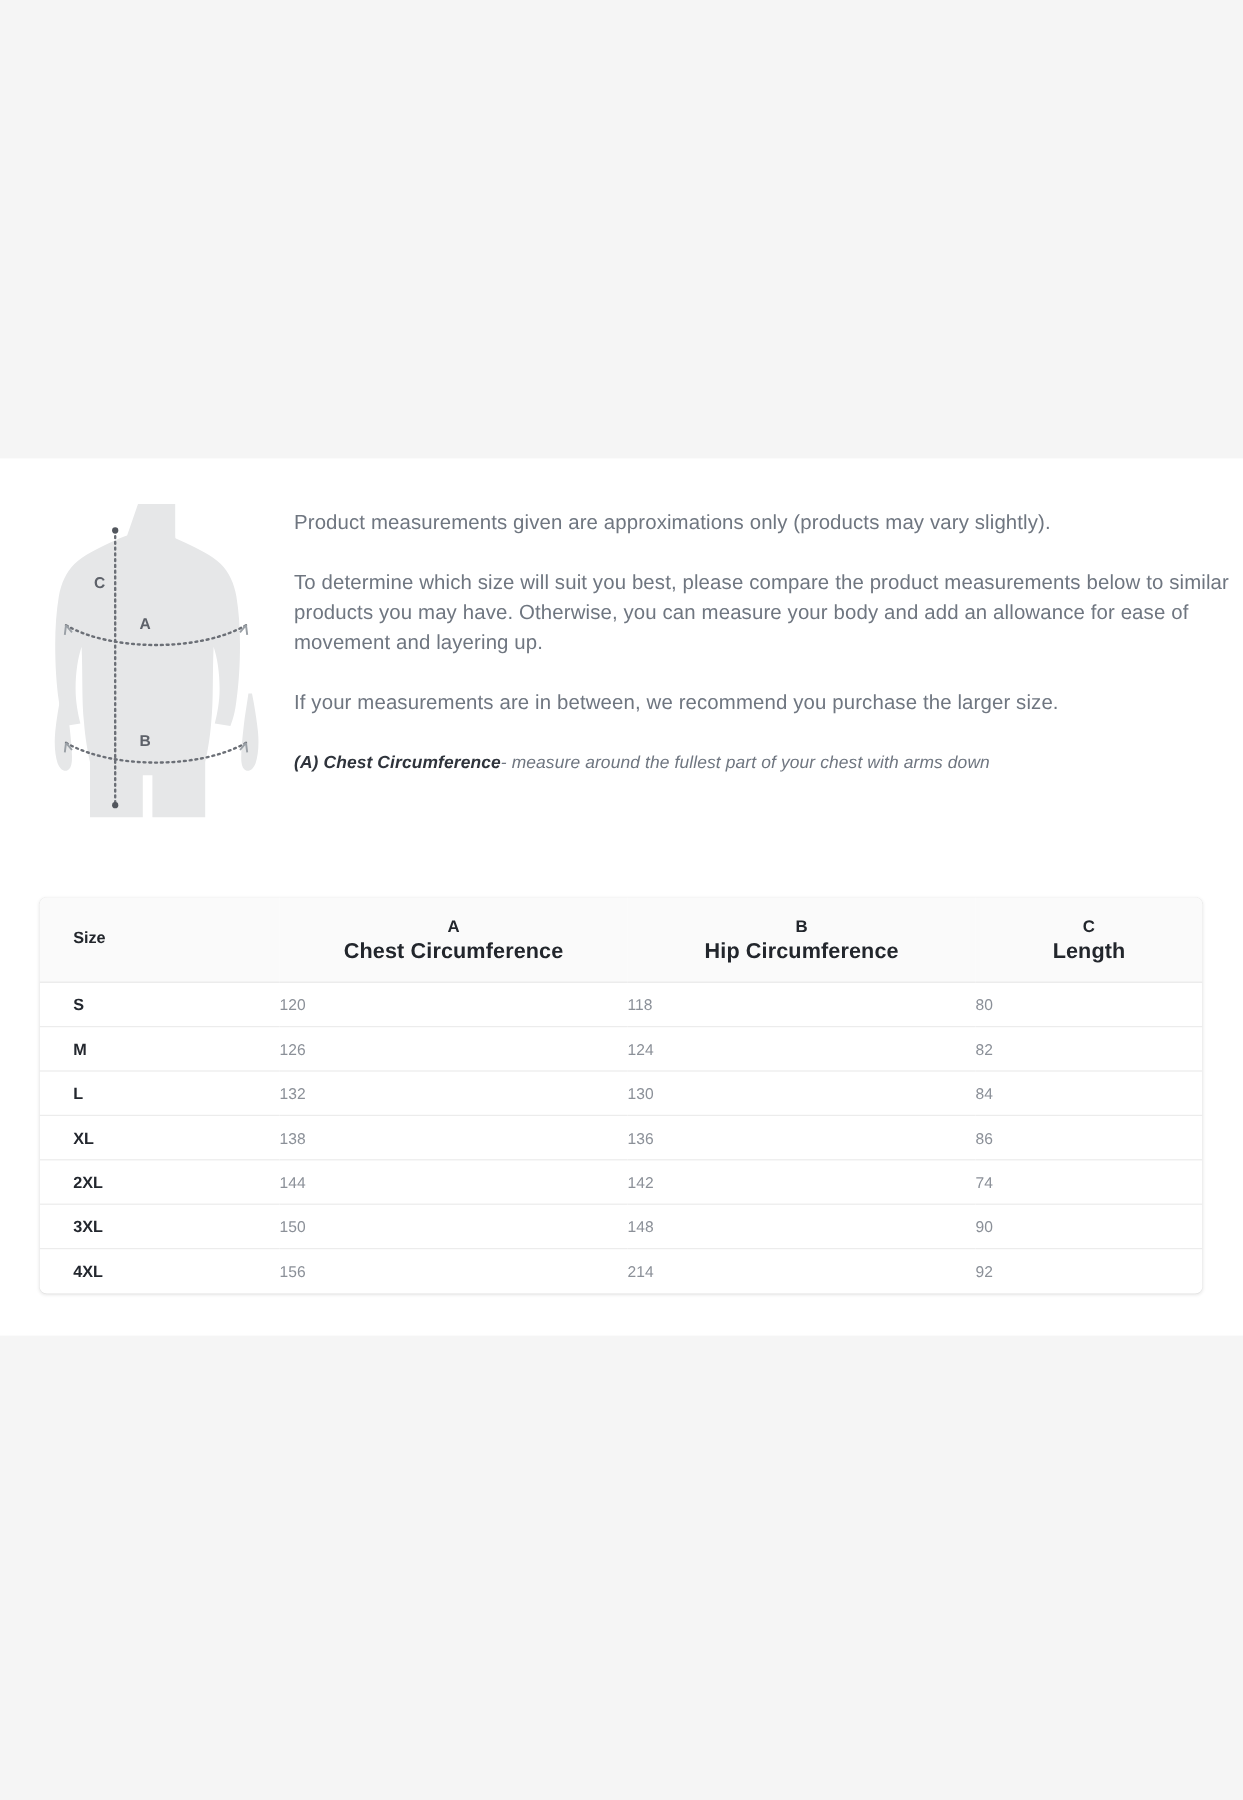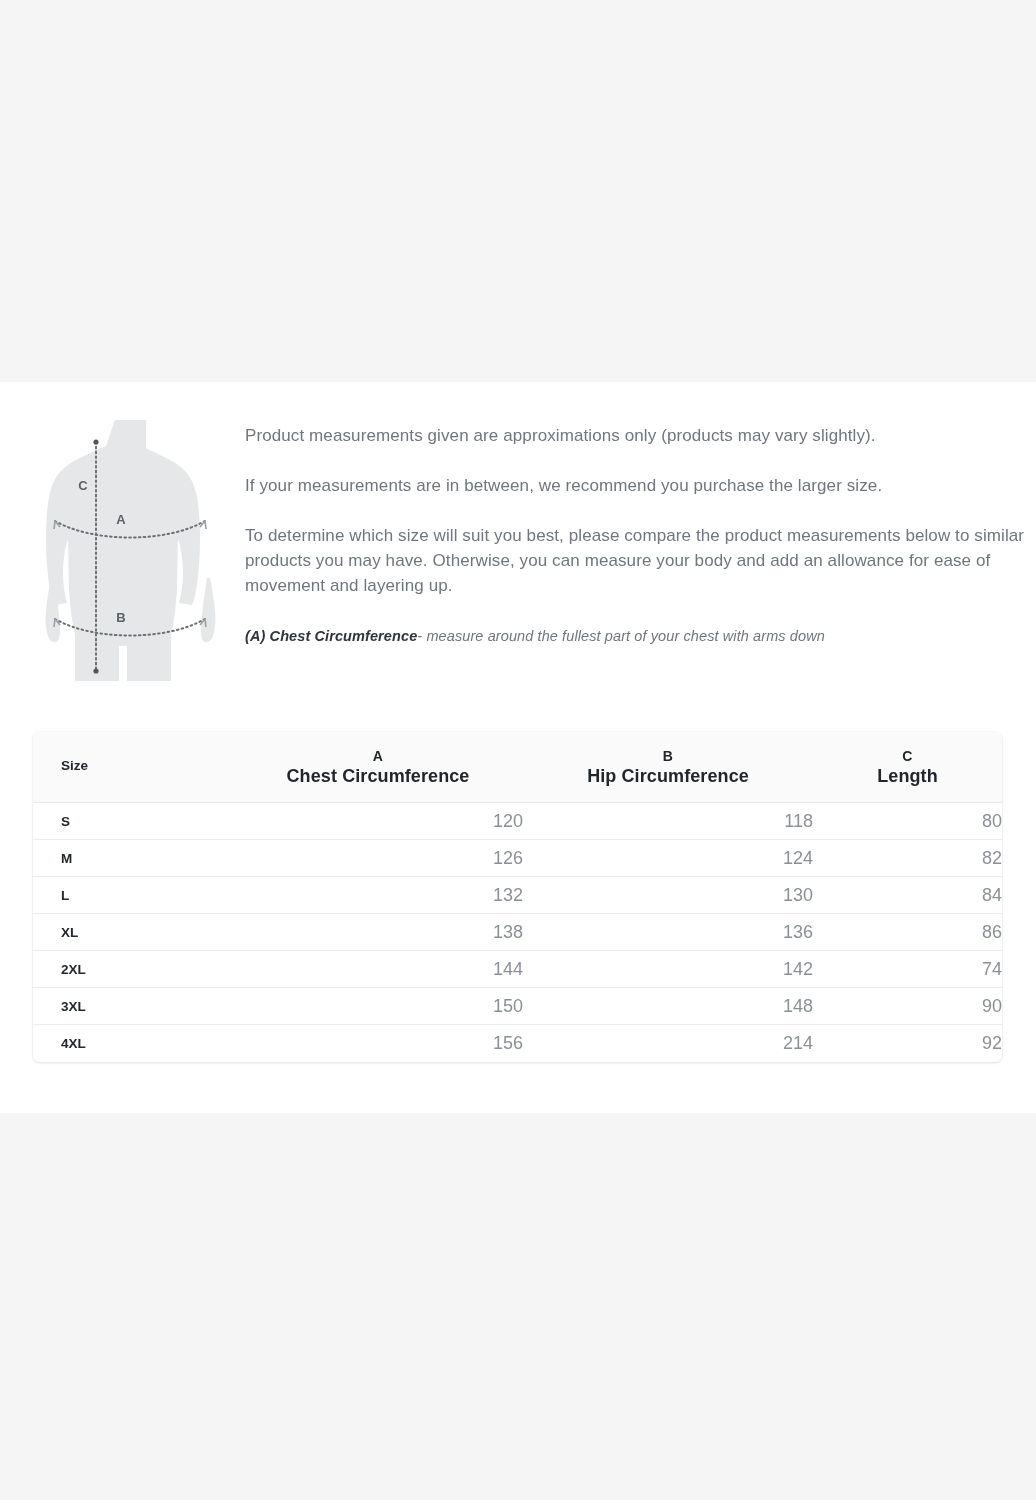--- a/index.html
+++ b/index.html
@@ -76,21 +76,21 @@
   }
   .def-line .lead {
     font-weight: 700;
     color: #2f343c;
   }
 
   
   #size-table-wrap {
     position: absolute;
     left: 33px;
-    top: 350px;
+    top: 366px;
     width: 969px;
     background: #ffffff;
     border-radius: 6px;
     box-shadow: 0 1px 3px rgba(0,0,0,0.10), 0 0 0 0.5px rgba(0,0,0,0.04);
     overflow: hidden;
   }
   table#size-table {
     width: 100%;
     border-collapse: collapse;
     table-layout: fixed;
@@ -132,23 +132,23 @@
     display: block;
     font-size: 13.5px;
     font-weight: 700;
     color: #22262c;
     line-height: 20px;
   }
 
   table#size-table tbody tr { height: 37px; }
   table#size-table tbody td {
     border-bottom: 1px solid #ececec;
-    font-size: 18px;
+    font-size: 13px;
     color: #8b9098;
-    text-align: right;
+    text-align: left;
     padding: 0;
     height: 37px;
   }
   table#size-table tbody tr:last-child td { border-bottom: none; }
   table#size-table tbody td.size-cell {
     text-align: left;
     padding-left: 28px;
     font-weight: 700;
     color: #23272e;
     font-size: 13.5px;
@@ -218,22 +218,22 @@
           <path d="M172 201 l -5 6 M172 201 l 1 8" stroke="#9aa0a6" stroke-width="1.6" fill="none"></path>
 
           <text x="50" y="72" font-family="Liberation Sans, sans-serif" font-size="13" font-weight="700" fill="#5d6169" text-anchor="middle">C</text>
           <text x="88" y="106" font-family="Liberation Sans, sans-serif" font-size="13" font-weight="700" fill="#5d6169" text-anchor="middle">A</text>
           <text x="88" y="204" font-family="Liberation Sans, sans-serif" font-size="13" font-weight="700" fill="#5d6169" text-anchor="middle">B</text>
         </svg>
       </div>
 
       <div id="copy">
         <p class="para">Product measurements given are approximations only (products may vary slightly).</p>
+        <p class="para">To determine which size will suit you best, please compare the product measurements below to similar products you may have. Otherwise, you can measure your body and add an allowance for ease of movement and layering up.</p>
         <p class="para">If your measurements are in between, we recommend you purchase the larger size.</p>
-        <p class="para">To determine which size will suit you best, please compare the product measurements below to similar products you may have. Otherwise, you can measure your body and add an allowance for ease of movement and layering up.</p>
 
         <div id="defs">
           <div class="def-line">
             <span class="lead">(A) Chest Circumference</span><span>- measure around the fullest part of your chest with arms down</span>
           </div>
         </div>
       </div>
 
     </div>
 

